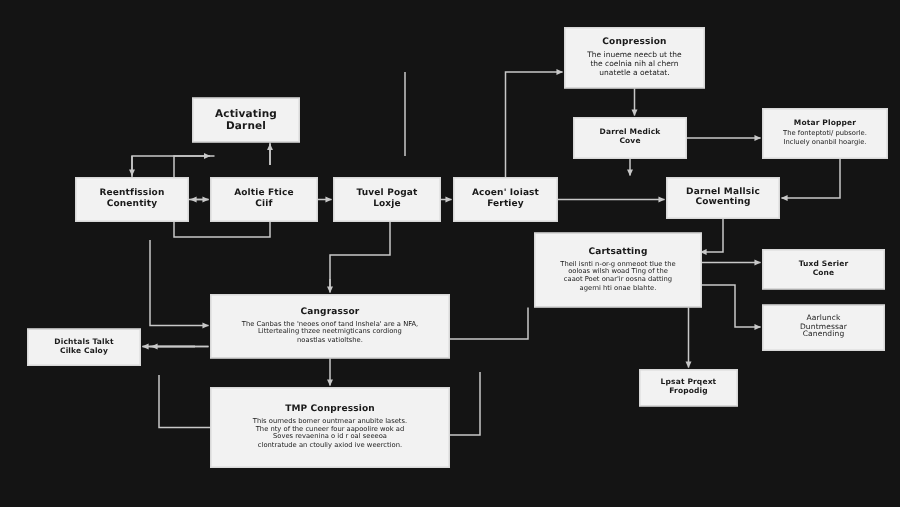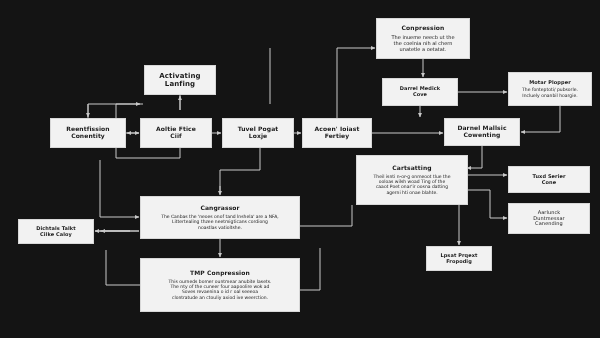--- a/index.html
+++ b/index.html
@@ -102,23 +102,23 @@
       <path d="M139,231 L101,231"></path>
       <path d="M95,231 L130,231" marker-end="none"></path>
       <path d="M130,231 L95,231"></path>
       <path d="M140,285 L106,285 L106,250" marker-end="none"></path>
       <path d="M352,205 L352,226 L170,226" marker-end="none"></path>
       <path d="M170,226 L170,207" marker-end="none"></path>
       <path d="M320,248 L320,290 L300,290" marker-end="none"></path>
     </g>
   </svg>
 
-  <div class="node sz-7" style="left:144px;top:65px;width:72px;height:30px;">
+  <div class="node sz-7" style="left:128px;top:65px;width:72px;height:30px;">
     <div class="title">Activating</div>
-    <div class="title">Lanfing</div>
+    <div class="title">Darnel</div>
   </div>
 
   <div class="node sz-6" style="left:50px;top:118px;width:76px;height:30px;">
     <div class="title">Reentfission</div>
     <div class="title">Conentity</div>
   </div>
 
   <div class="node sz-6" style="left:140px;top:118px;width:72px;height:30px;">
     <div class="title">Aoltie Ftice</div>
     <div class="title">Ciif</div>

